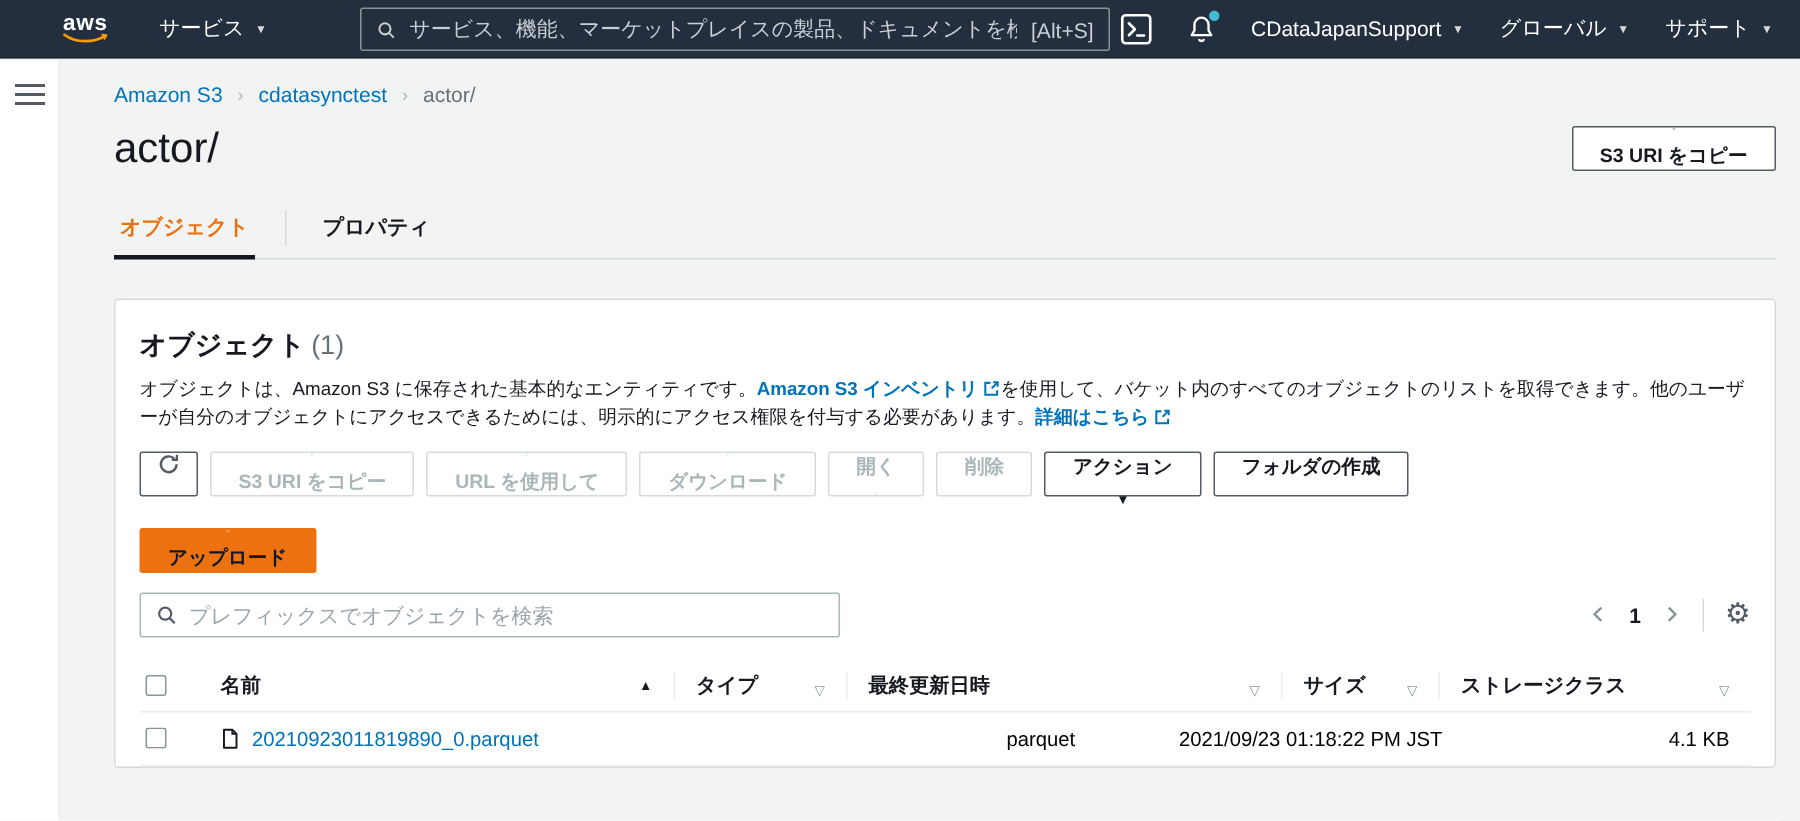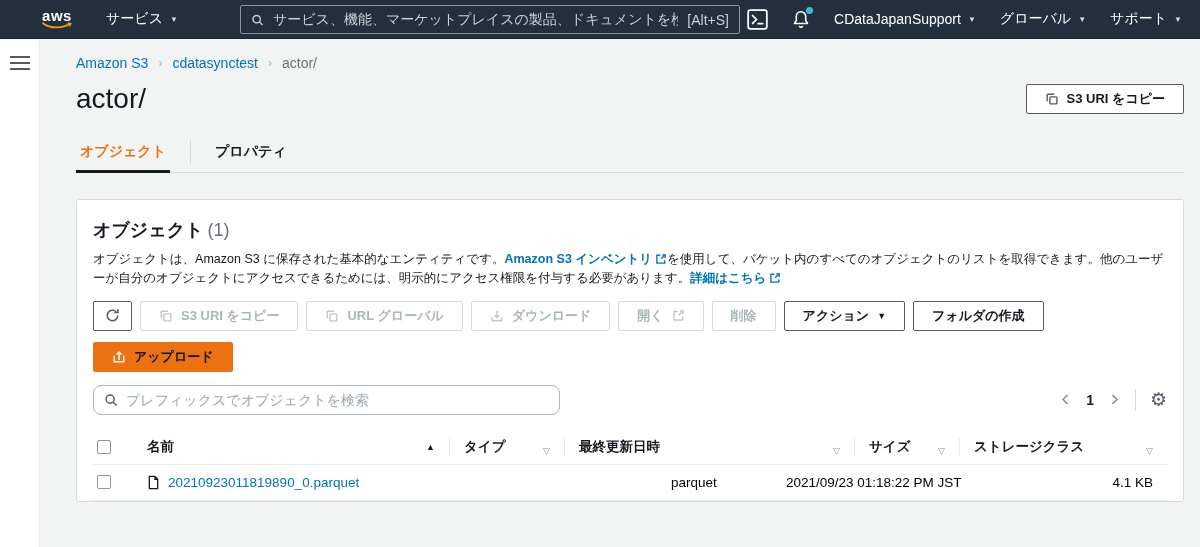--- a/index.html
+++ b/index.html
@@ -48,20 +48,21 @@
   .crumb-current { color:#687078; }
 
   .title-row { display:flex; align-items:center; justify-content:space-between; margin-top:12px; }
   .page-title { font-size:28px; font-weight:500; color:#16191f; }
 
   .btn {
     display:inline-flex; align-items:center; gap:8px; height:30px; padding:0 18px;
     background:#ffffff; border:1px solid #545b64; border-radius:2px;
     font-size:13px; font-weight:700; color:#16191f; cursor:pointer; white-space:nowrap;
     font-family:inherit;
+    flex-direction:column;
   }
   .btn .ic { color:#545b64; }
   .btn-disabled { border-color:#d5dbdb; color:#aab7b8; cursor:default; }
   .btn-disabled .ic { color:#c1c7cd; }
   .btn-iconly { padding:0 11px; }
   .btn-primary { background:#ec7211; border-color:#ec7211; color:#0f172a; }
   .btn-primary .ic { color:#ffffff; }
 
   
   .tabs { display:flex; align-items:flex-end; margin-top:22px; border-bottom:1px solid #d5dbdb; }
@@ -79,21 +80,21 @@
   .panel-count { color:#687078; font-weight:400; }
   .panel-desc { margin-top:8px; font-size:12.5px; line-height:1.55; color:#16191f; }
   .desc-link { color:#0073bb; font-weight:700; text-decoration:none; cursor:pointer; white-space:nowrap; }
   .ext-ic { display:inline-block; vertical-align:-2px; margin-left:3px; color:#0073bb; }
 
   .toolbar { margin-top:12px; display:flex; gap:8px; align-items:center; }
   .upload-row { margin-top:11px; }
 
   .search-row { margin-top:13px; display:flex; align-items:center; justify-content:space-between; }
   .obj-search {
-    width:467px; height:30px; border:1px solid #aab7b8; border-radius:8px;
+    width:467px; height:30px; border:1px solid #aab7b8; border-radius:2px;
     display:flex; align-items:center; gap:8px; padding:0 10px; color:#879596;
   }
   .obj-search input {
     border:none; outline:none; flex:1; font-size:14px; font-family:inherit; color:#16191f; background:transparent;
   }
   .obj-search input::placeholder { color:#9aa5ab; }
   .pager { display:flex; align-items:center; gap:14px; color:#879596; }
   .pager .page-num { color:#16191f; font-weight:700; font-size:14px; }
   .pager-sep { width:1px; height:22px; background:#d5dbdb; }
   .gear { font-size:19px; color:#545b64; cursor:pointer; line-height:1; }
@@ -241,21 +242,21 @@
           <rect x="5.6" y="5.6" width="8" height="8" rx="1" fill="none" stroke="currentColor" stroke-width="1.6"></rect>
           <path d="M10.4 2.6 H3.4 a.9.9 0 0 0 -.9.9 v7" fill="none" stroke="currentColor" stroke-width="1.6"></path>
         </svg>
         <span>S3 URI をコピー</span>
       </button>
       <button class="btn btn-disabled">
         <svg class="ic" width="14" height="14" viewBox="0 0 16 16">
           <rect x="5.6" y="5.6" width="8" height="8" rx="1" fill="none" stroke="currentColor" stroke-width="1.6"></rect>
           <path d="M10.4 2.6 H3.4 a.9.9 0 0 0 -.9.9 v7" fill="none" stroke="currentColor" stroke-width="1.6"></path>
         </svg>
-        <span>URL グローバル</span>
+        <span>URL を使用して</span>
       </button>
       <button class="btn btn-disabled">
         <svg class="ic" width="14" height="14" viewBox="0 0 16 16">
           <path d="M2.5 9.5 v4 h11 v-4" fill="none" stroke="currentColor" stroke-width="1.6"></path>
           <path d="M8 2 v7.2 M5.2 6.8 L8 9.6 L10.8 6.8" fill="none" stroke="currentColor" stroke-width="1.6"></path>
         </svg>
         <span>ダウンロード</span>
       </button>
       <button class="btn btn-disabled">
         <span>開く</span>

